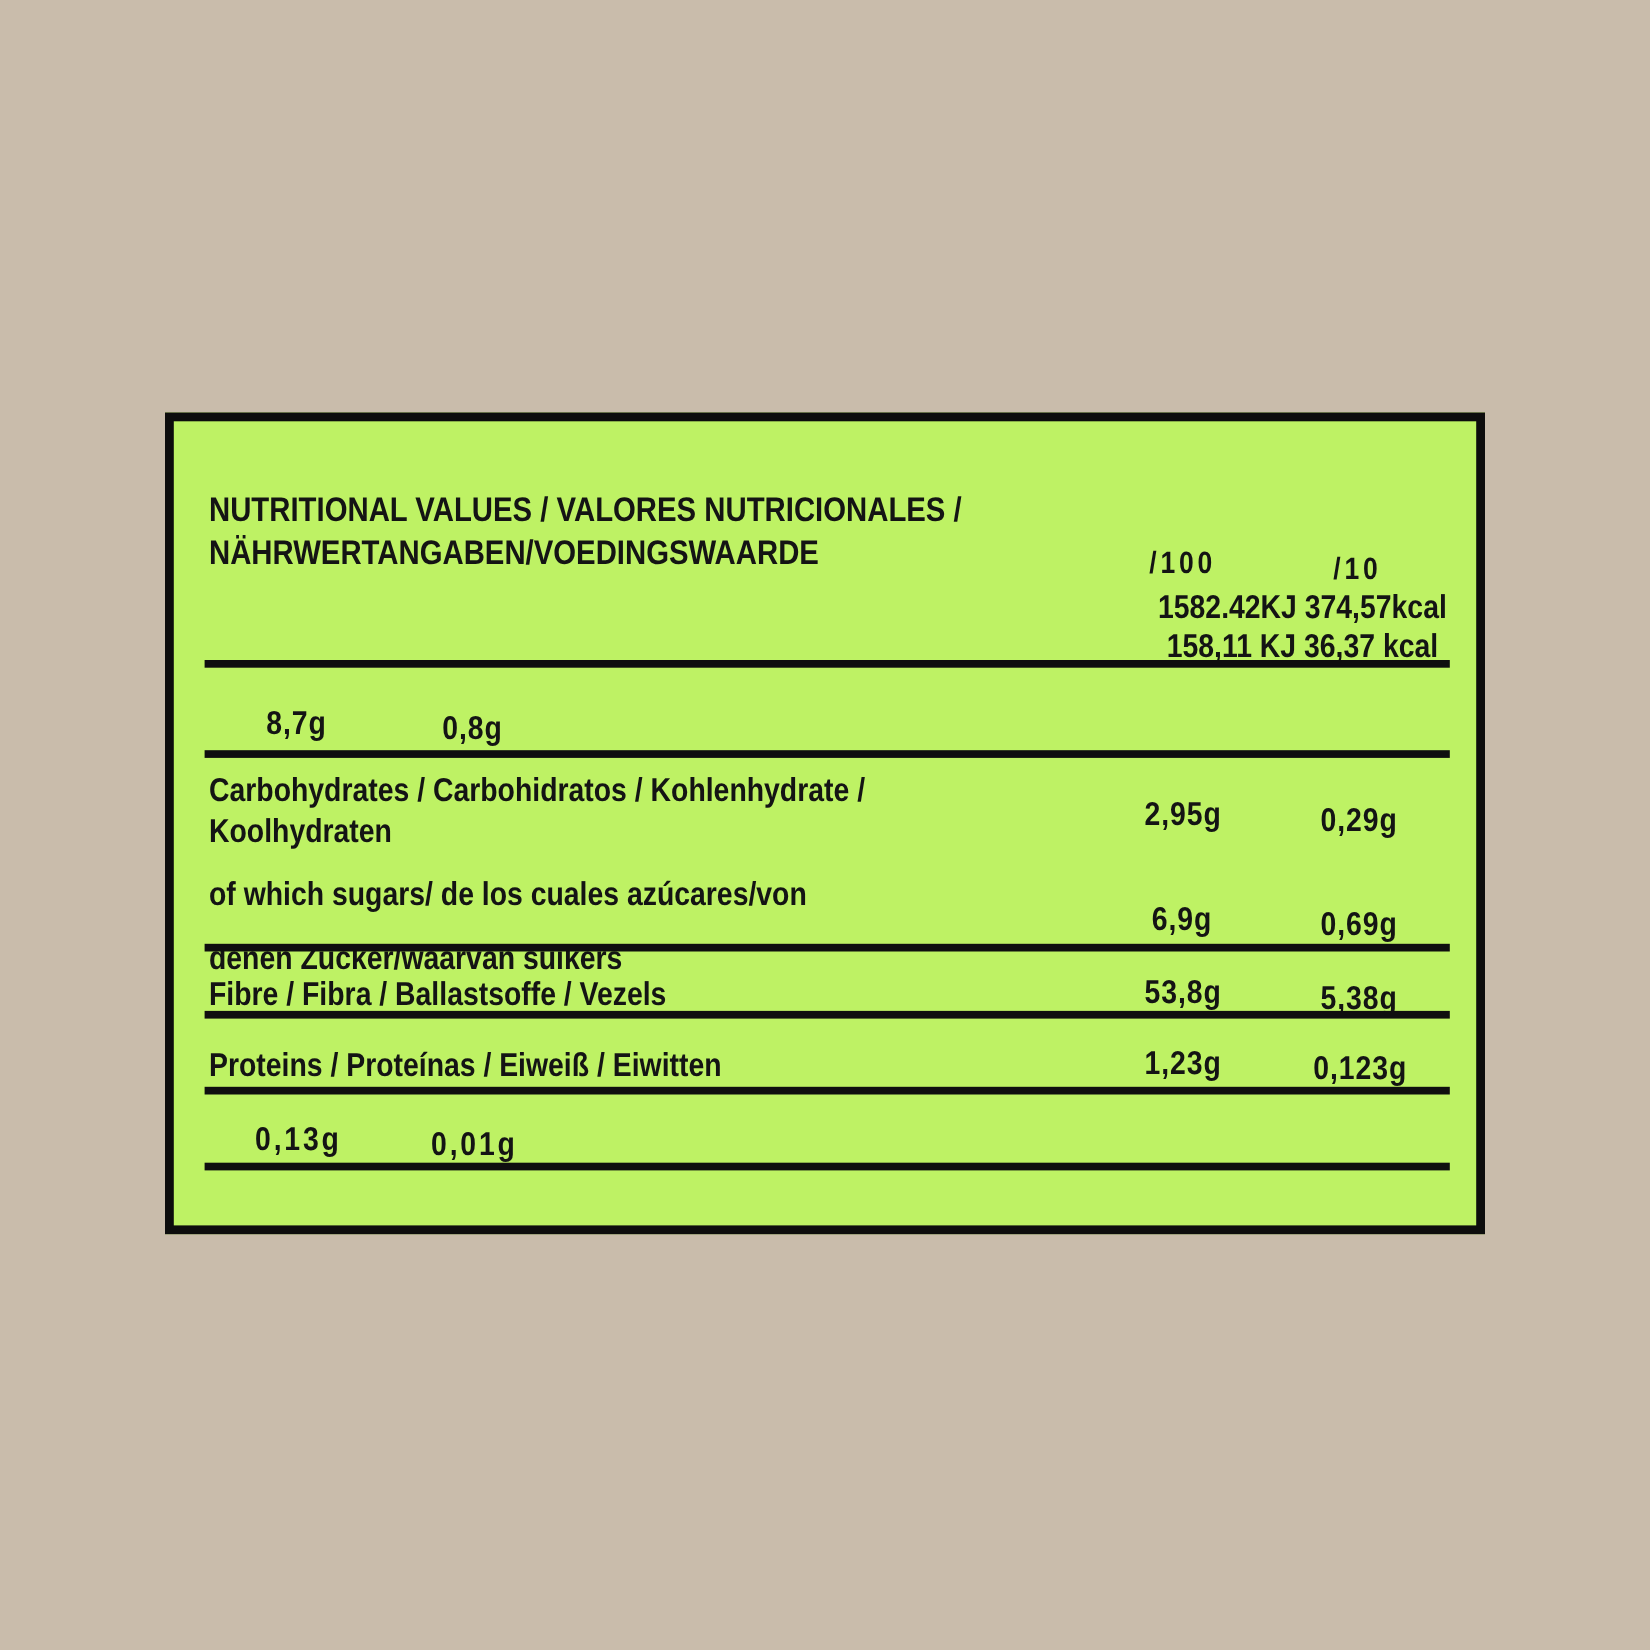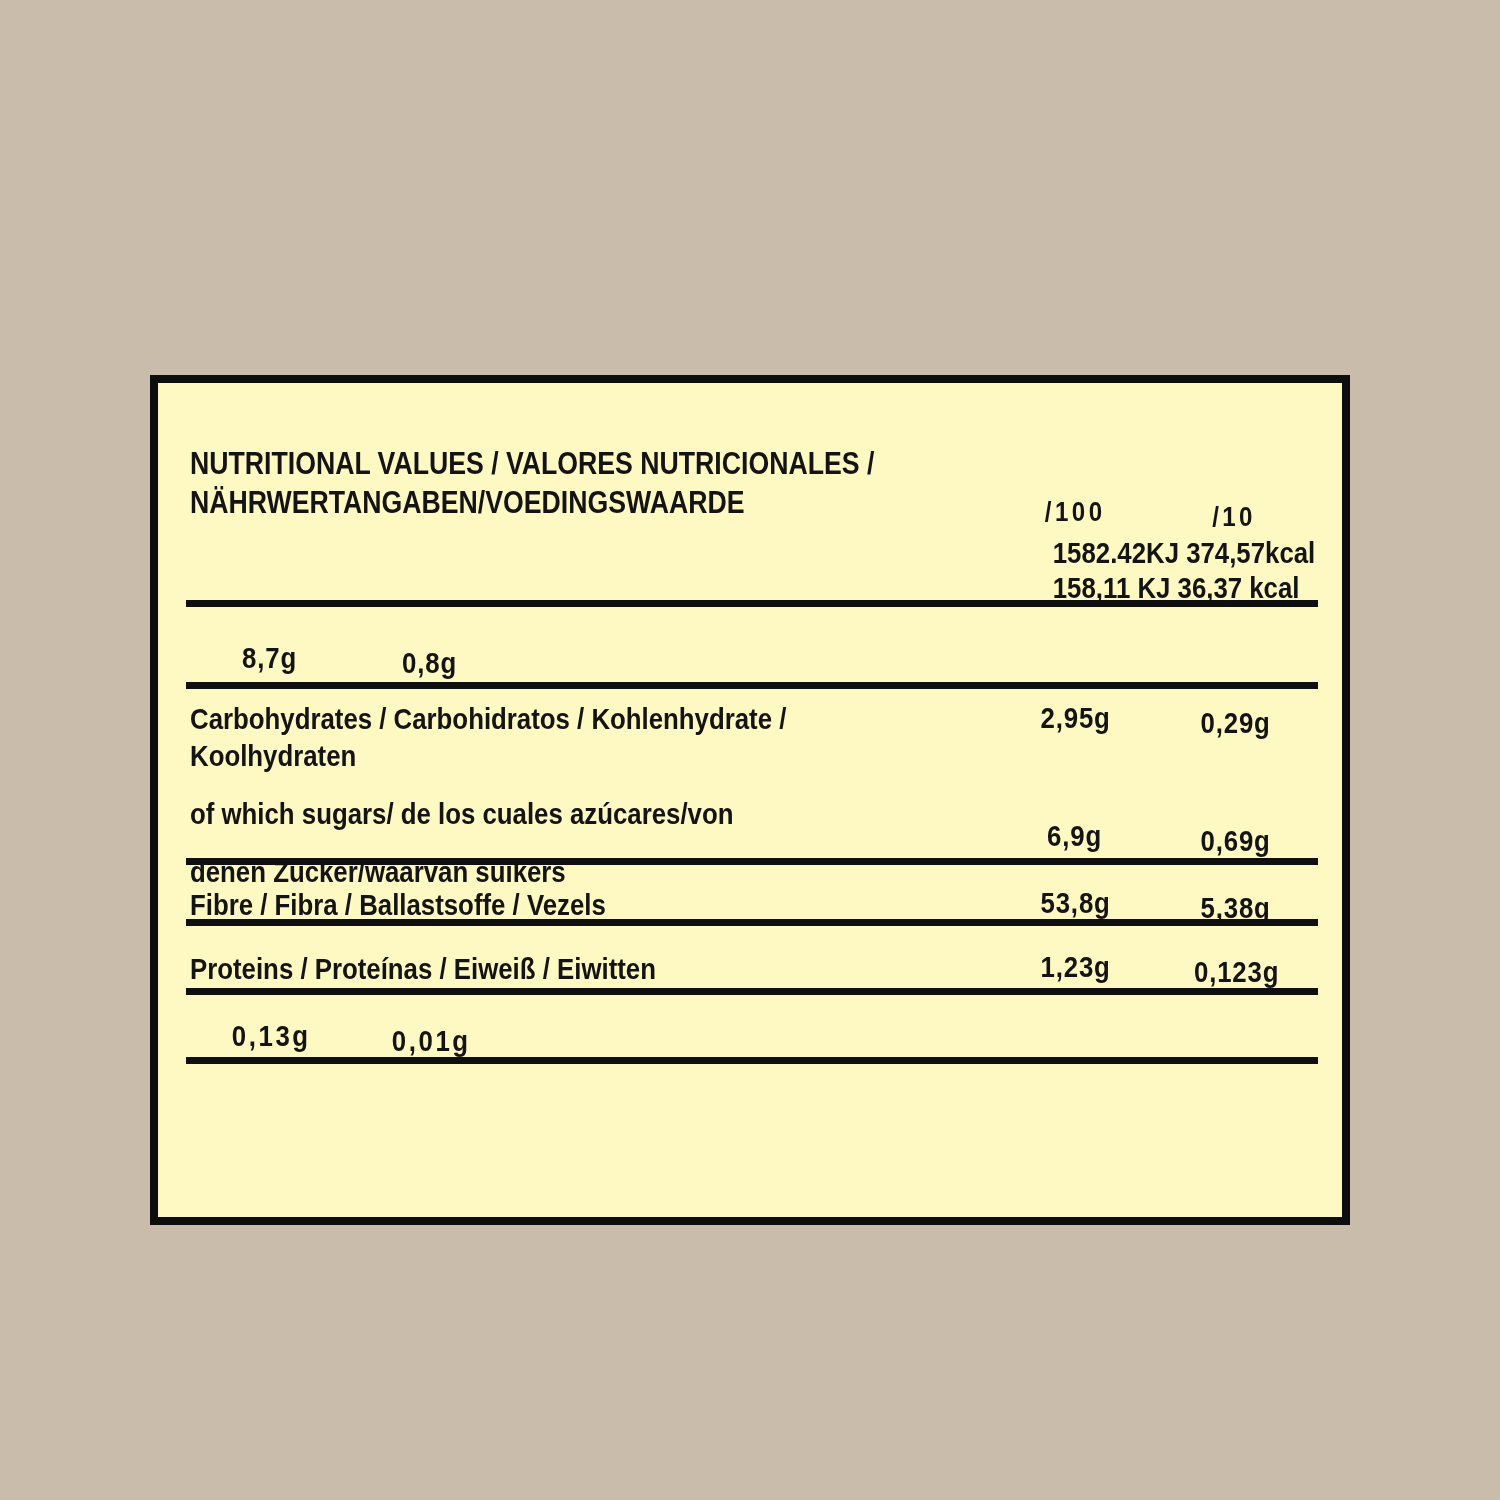--- a/index.html
+++ b/index.html
@@ -9,23 +9,23 @@
     height: 1500px;
     background: #c9bcab;
     font-family: "Liberation Sans", "DejaVu Sans", sans-serif;
     overflow: hidden;
   }
   .card {
     position: absolute;
     left: 150px;
     top: 375px;
     width: 1200px;
-    height: 850px;
+    height: 747px;
     box-sizing: border-box;
-    background: #fef9c3;
+    background: #bef264;
     border: 8px solid #0d0d0d;
     color: #141414;
   }
   .abs { position: absolute; }
   .title {
     left: 32px;
     top: 22px;
     width: 1060px;
     font-size: 31px;
     font-weight: 700;
@@ -52,32 +52,32 @@
     display: flex;
     align-items: flex-start;
     font-size: 30px;
     font-weight: 700;
   }
   .row .name { flex: 1; line-height: 37px; }
   .cell { text-align: center; letter-spacing: 1px; }
   .c100 { width: 150px; }
   .c10  { width: 170px; position: relative; top: 5px; }
   .hdr-cell { font-size: 28px; letter-spacing: 4px; }
-  .row--carbs .cell { margin-top: 1px; }
+  .row--carbs .cell { margin-top: 24px; }
   .row--sugars .name { line-height: 58px; }
   .row--sugars .cell { margin-top: 34px; }
   .row--salt .cell { letter-spacing: 3px; }
   .energy-values {
     position: absolute;
     top: 152px;
     right: 27px;
     font-size: 30px;
     font-weight: 700;
     line-height: 35px;
-    text-align: left;
+    text-align: center;
   }
   .rule {
     position: absolute;
     left: 28px;
     width: 1132px;
     height: 7px;
     background: #0f0f0f;
   }
   .r1 { top: 217px; }
   .r2 { top: 299px; }

